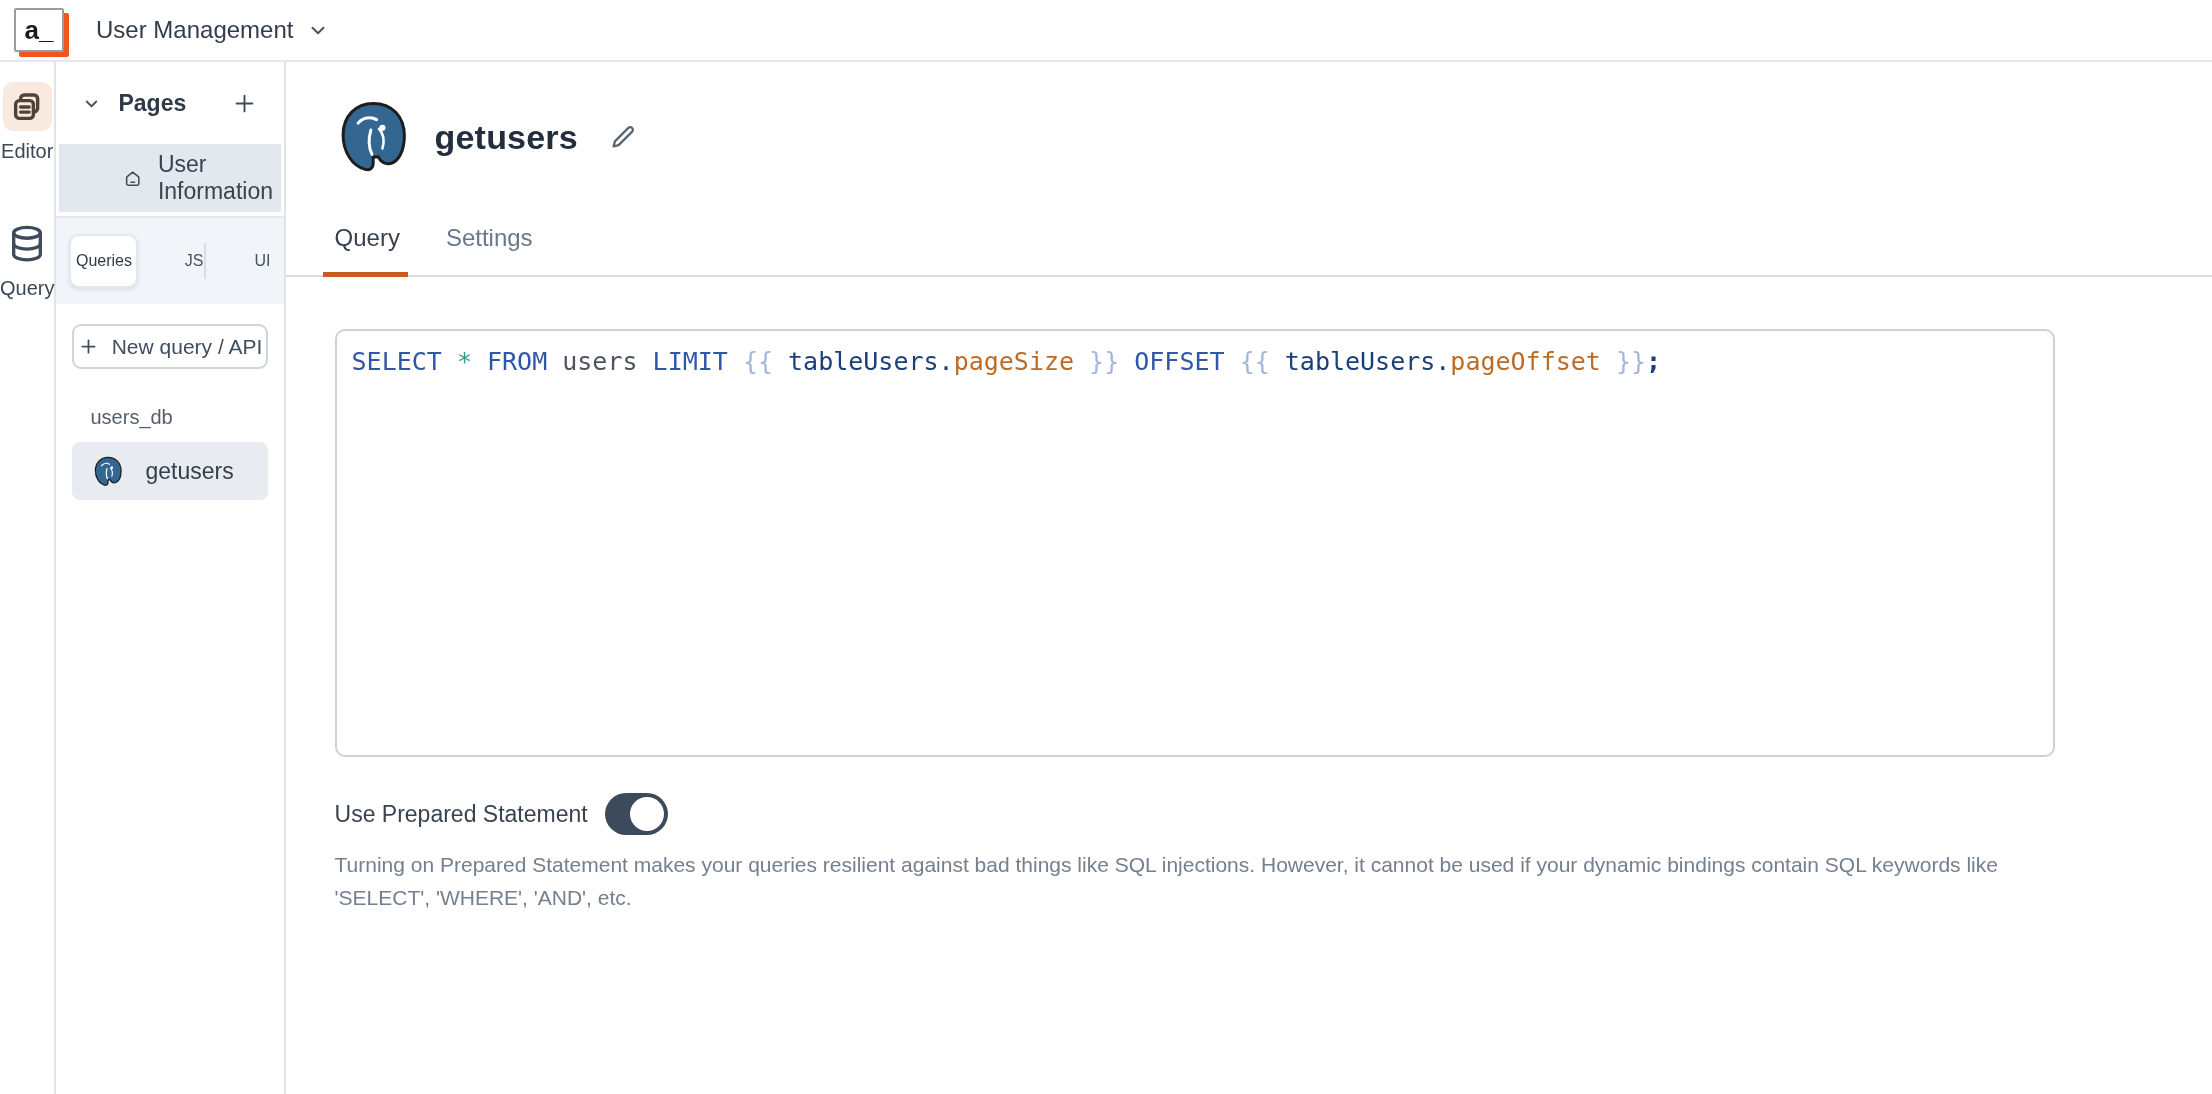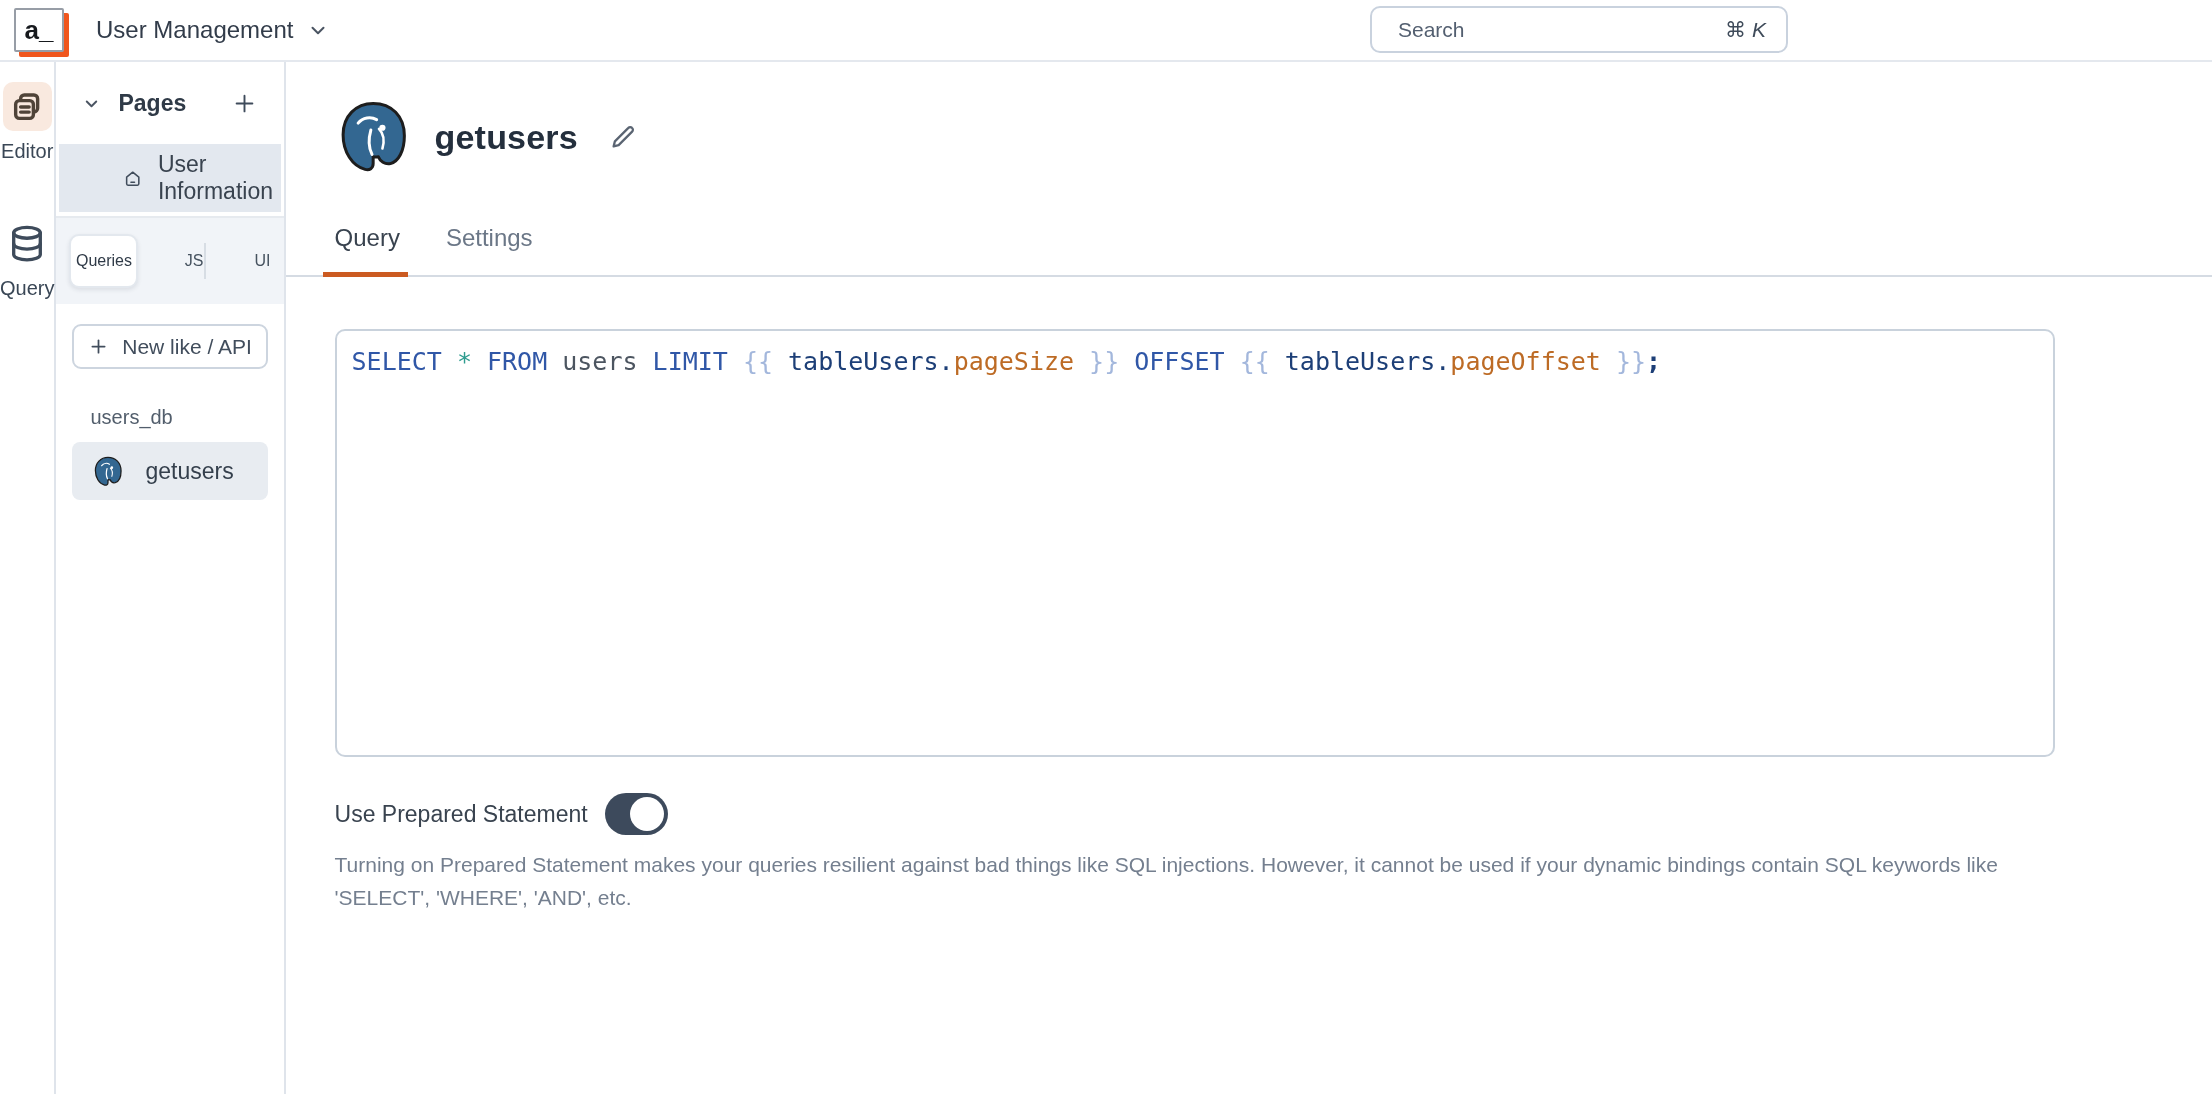--- a/index.html
+++ b/index.html
@@ -105,26 +105,20 @@
 <body>
 
 <header class="topbar">
   <div class="logo">a_</div>
   <div class="app-title">
     <span class="t">User Management</span>
     <svg width="22" height="22" viewBox="0 0 24 24" fill="none" stroke="#4A5462" stroke-width="2.2" stroke-linecap="round" stroke-linejoin="round">
       <polyline points="6,9.5 12,15.5 18,9.5"></polyline>
     </svg>
   </div>
-  <div class="search">
-    <span class="ph">Search</span>
-    <span class="sp"></span>
-    <span class="mod">⌘</span>
-    <span class="key">K</span>
-  </div>
 </header>
 
 <div class="content">
 
   <nav class="rail">
     <div class="rail-item active">
       <div class="rail-icon-bg">
         <svg width="34" height="34" viewBox="0 0 24 24" fill="none" stroke="var(--rail-icon)" stroke-width="2.4" stroke-linecap="round" stroke-linejoin="round">
           <rect x="7.5" y="3.5" width="12" height="12" rx="2.6"></rect>
           <rect x="4" y="7.5" width="12.5" height="12.5" rx="2.6" fill="var(--rail-active-bg)"></rect>
@@ -179,21 +173,21 @@
       <div class="seg-divider"></div>
       <div class="seg">UI</div>
     </div>
 
     <div class="sidebar-body">
       <button class="new-query">
         <svg width="21" height="21" viewBox="0 0 24 24" fill="none" stroke="#414D5C" stroke-width="2" stroke-linecap="round">
           <line x1="12" y1="5" x2="12" y2="19"></line>
             <line x1="5" y1="12" x2="19" y2="12"></line>
         </svg>
-        <span>New like / API</span>
+        <span>New query / API</span>
       </button>
 
       <div class="ds-label">users_db</div>
 
       <div class="query-row">
         <svg width="31" height="31" viewBox="0 0 64 64">
           <path d="M33 3 C18 3 7 14 7 30 C7 45 15 57 26 60 C30 61 33 59 33 55 L33 49 C34.5 49.3 36 49.3 37.5 49 C39 53 43 56 48 55 C55 53 60 44 60 31 C60 14 49 3 33 3 Z" fill="var(--pg-blue,#336791)" stroke="#1d1d1d" stroke-width="2.6" stroke-linejoin="round"></path>
           <path d="M20 20 C24 15 31 14 36 17" fill="none" stroke="#fff" stroke-width="2.6" stroke-linecap="round"></path>
           <circle cx="41" cy="24" r="2.7" fill="#fff"></circle>
           <path d="M31 26 C29 33 29 41 32 47" fill="none" stroke="#fff" stroke-width="2.6" stroke-linecap="round"></path>

